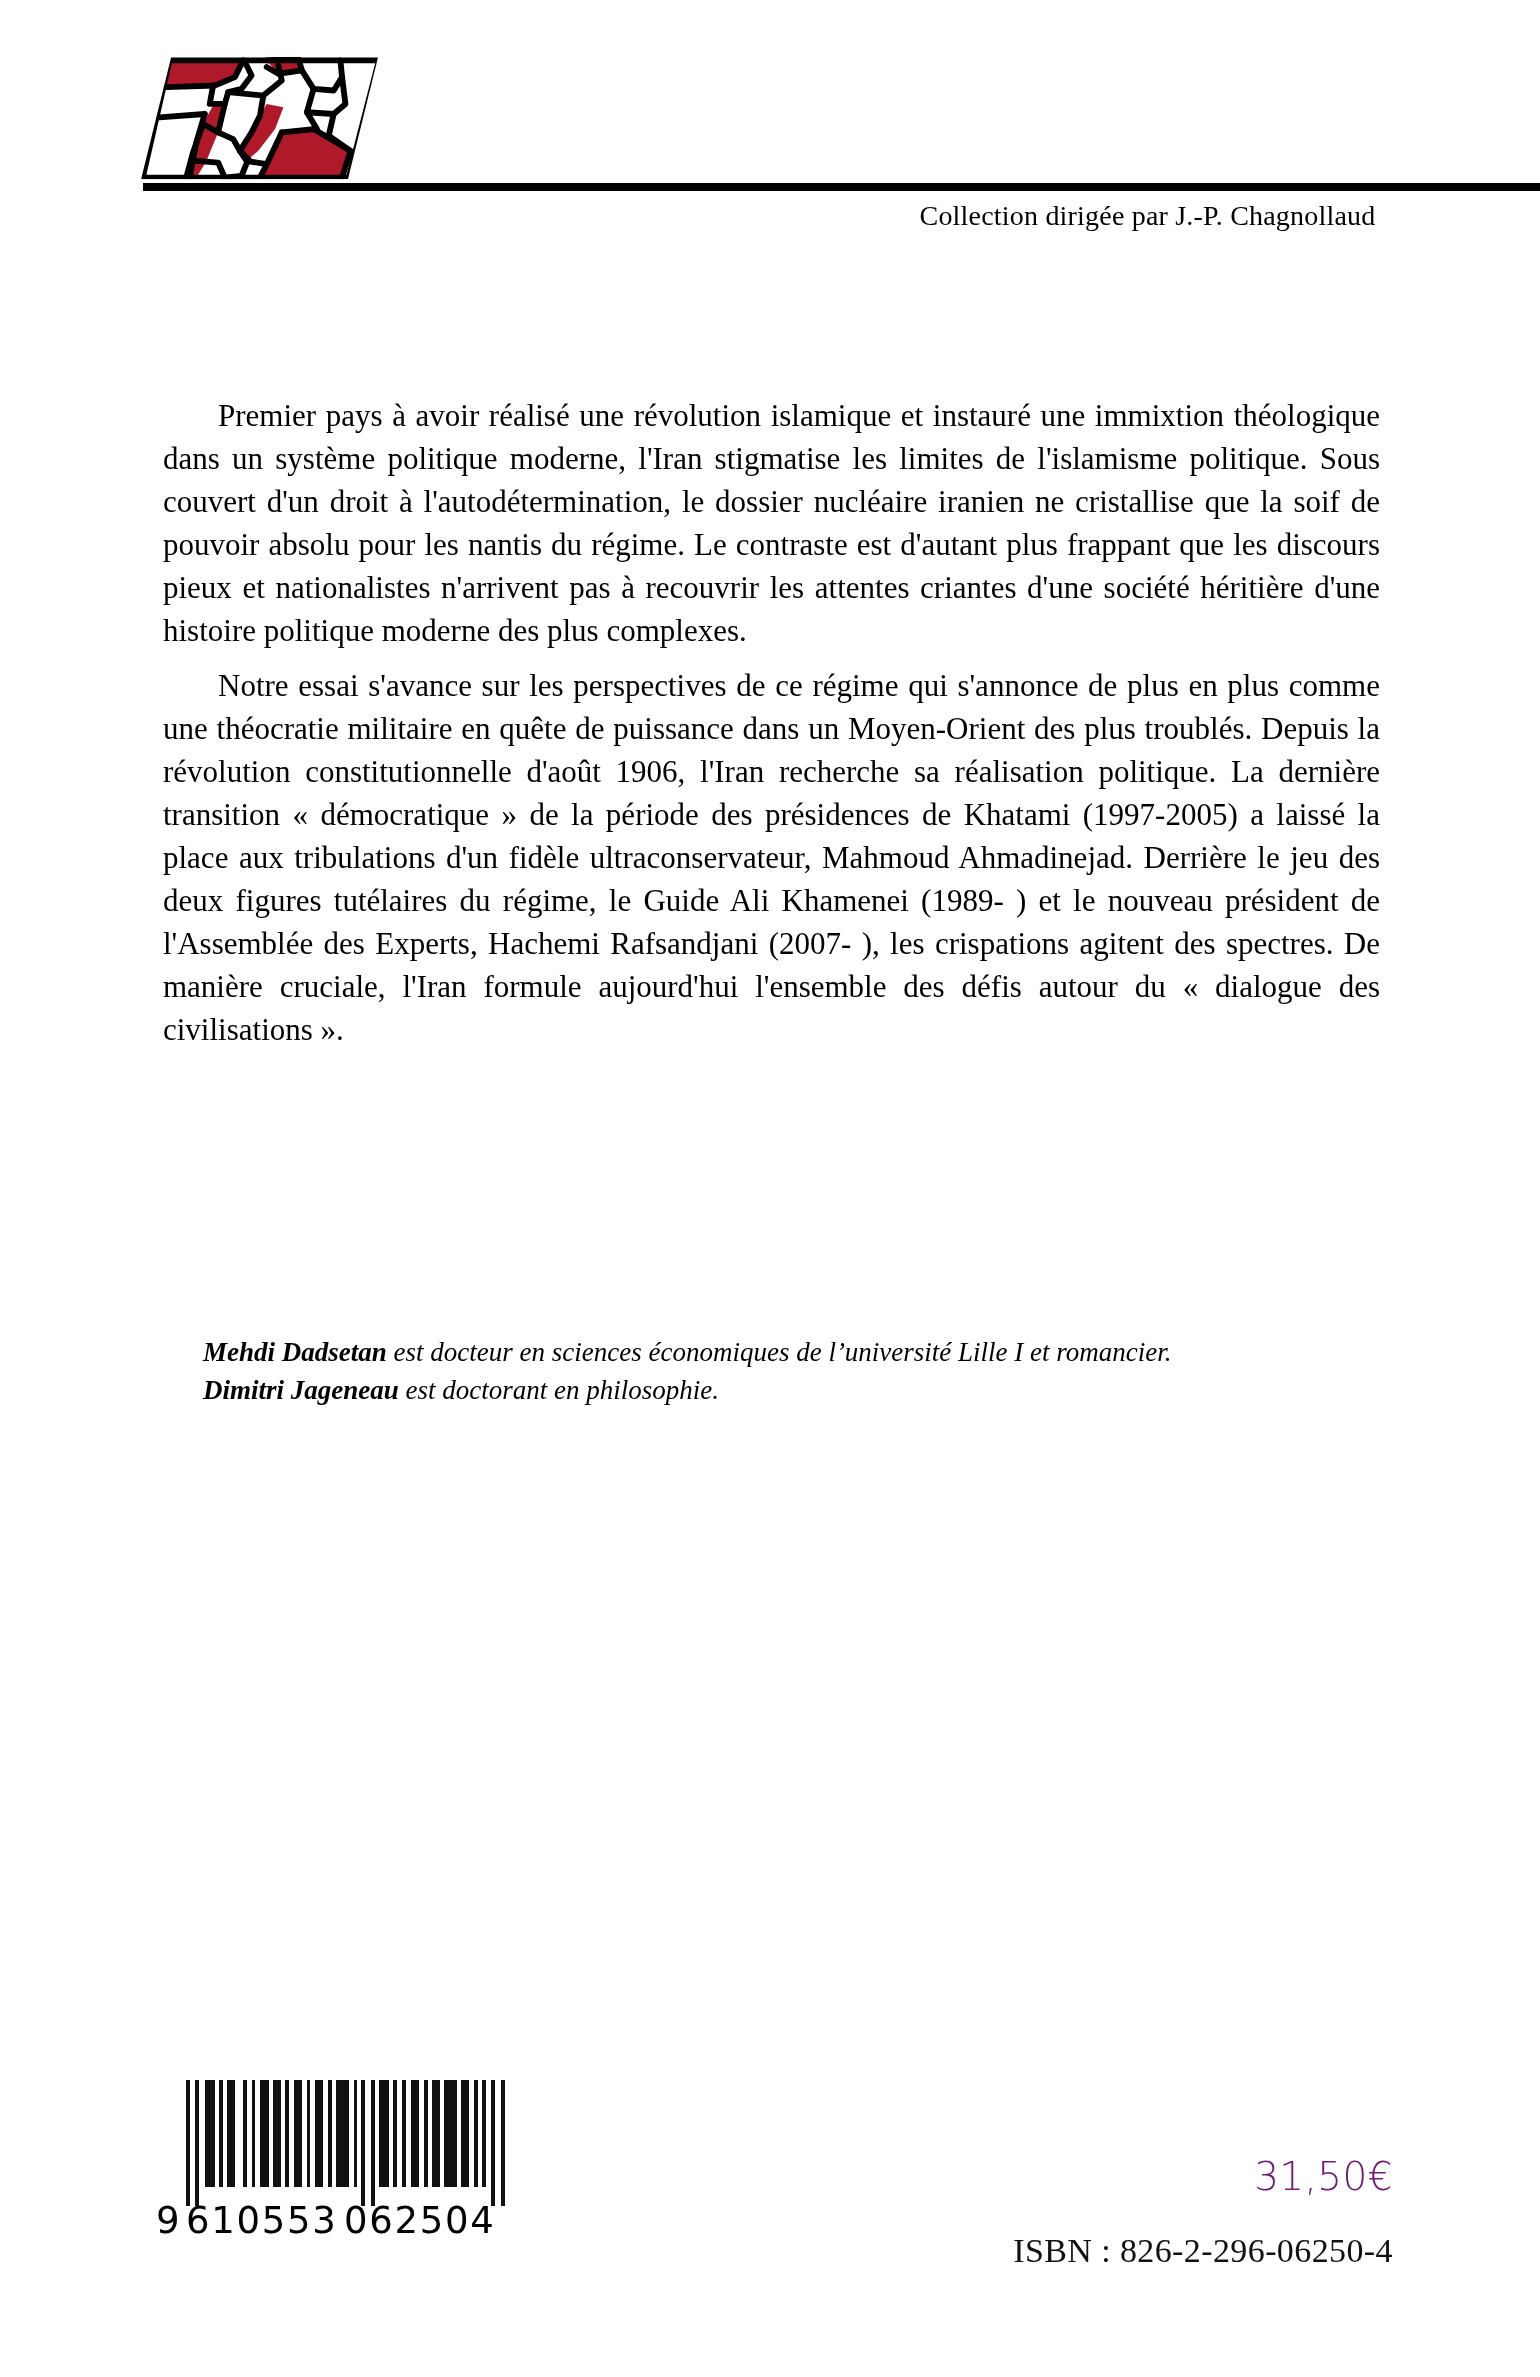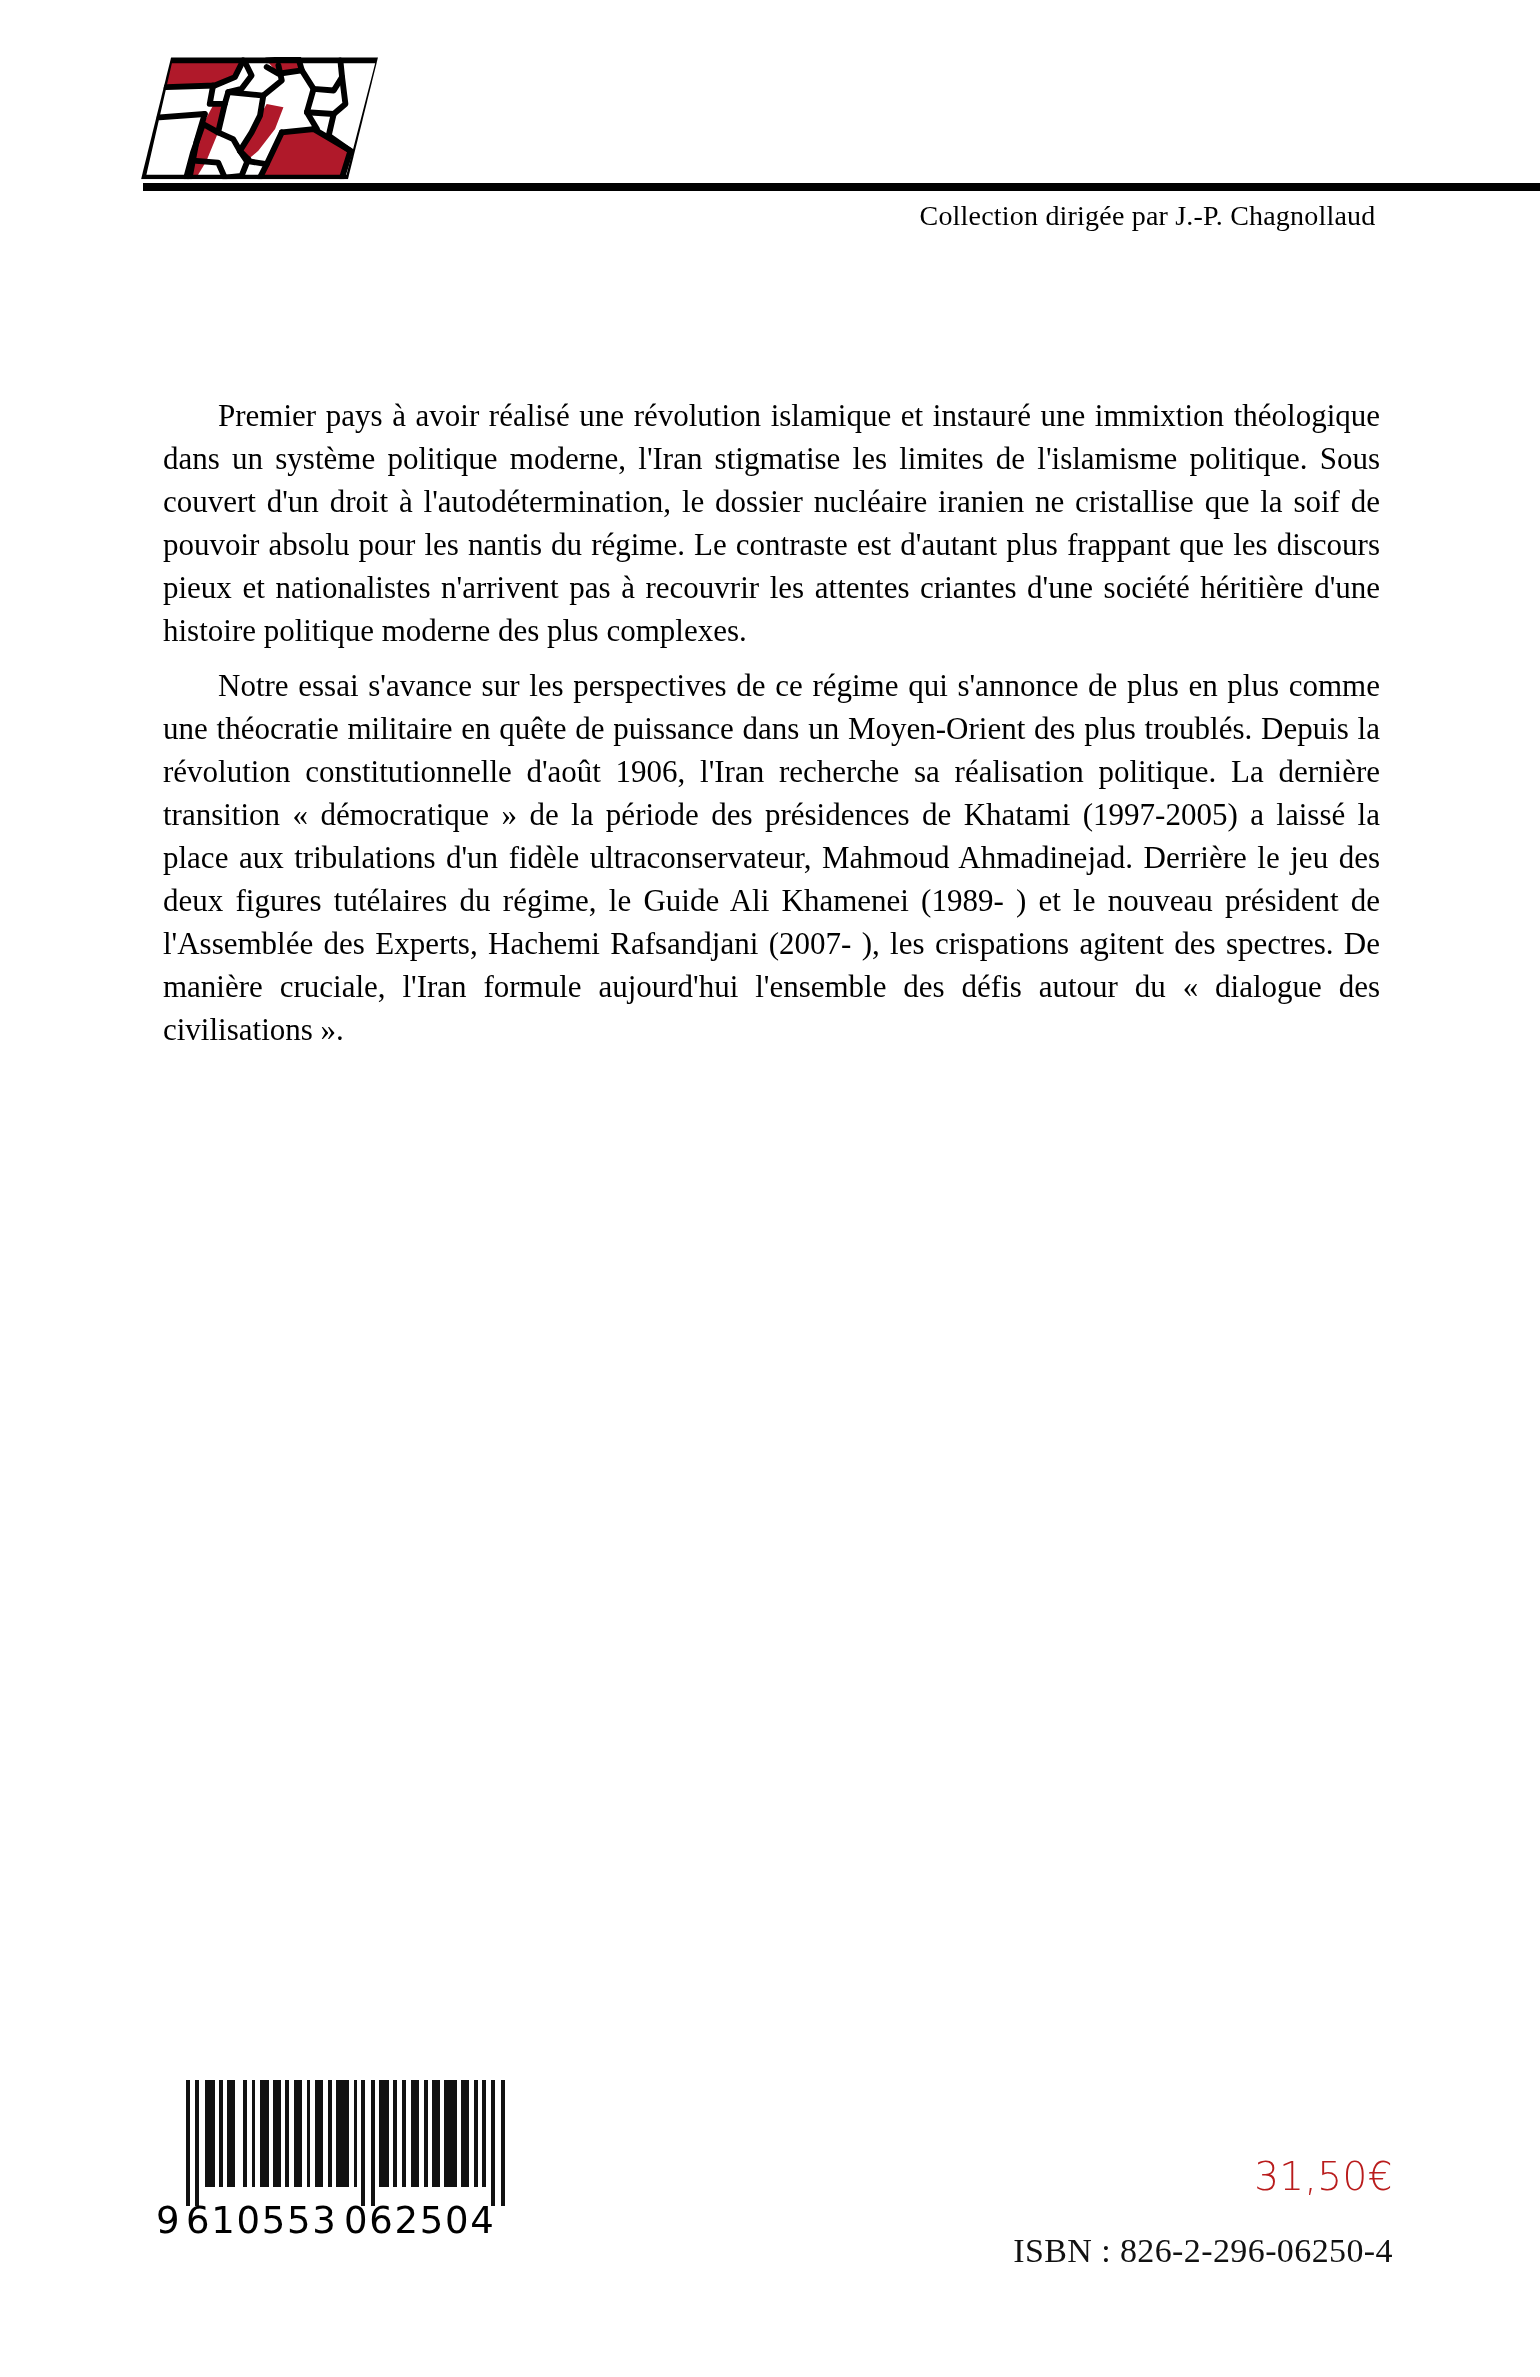--- a/index.html
+++ b/index.html
@@ -149,21 +149,21 @@
 
   
   .price {
     position: absolute;
     right: 148px;
     top: 2154px;
     font-family: "DejaVu Sans", "Liberation Sans", sans-serif;
     font-weight: 300;
     font-size: 39px;
     letter-spacing: 0.4px;
-    color: #b91c1c;
+    color: #701a75;
   }
   .isbn {
     position: absolute;
     right: 148px;
     top: 2232px;
     font-size: 34px;
     letter-spacing: 0.4px;
     color: #111111;
     white-space: nowrap;
   }
@@ -222,20 +222,24 @@
     <div class="collection-sub">
       <span class="inner">Collection dirigée par J.-P. Chagnollaud</span>
     </div>
   </div>
 
   <div class="blurb">
     <p>Premier pays à avoir réalisé une révolution islamique et instauré une immixtion théologique dans un système politique moderne, l'Iran stigmatise les limites de l'islamisme politique. Sous couvert d'un droit à l'autodétermination, le dossier nucléaire iranien ne cristallise que la soif de pouvoir absolu pour les nantis du régime. Le contraste est d'autant plus frappant que les discours pieux et nationalistes n'arrivent pas à recouvrir les attentes criantes d'une société héritière d'une histoire politique moderne des plus complexes.</p>
     <p>Notre essai s'avance sur les perspectives de ce régime qui s'annonce de plus en plus comme une théocratie militaire en quête de puissance dans un Moyen-Orient des plus troublés. Depuis la révolution constitutionnelle d'août 1906, l'Iran recherche sa réalisation politique. La dernière transition « démocratique » de la période des présidences de Khatami (1997-2005) a laissé la place aux tribulations d'un fidèle ultraconservateur, Mahmoud Ahmadinejad. Derrière le jeu des deux figures tutélaires du régime, le Guide Ali Khamenei (1989- ) et le nouveau président de l'Assemblée des Experts, Hachemi Rafsandjani (2007- ), les crispations agitent des spectres. De manière cruciale, l'Iran formule aujourd'hui l'ensemble des défis autour du « dialogue des civilisations ».</p>
   </div>
 
+  <div class="authors">
+    <p><span class="nm">Mehdi Dadsetan</span><span> est docteur en sciences économiques de l’université Lille I et romancier.</span></p>
+    <p><span class="nm">Dimitri Jageneau</span><span> est doctorant en philosophie.</span></p>
+  </div>
 
   <div class="barcode-block">
     <div class="barcode-bars">
       <span class="b tall" style="left:30px;width:4.2px"></span>
       <span class="b tall" style="left:39px;width:4.2px"></span>
       <span class="b" style="left:49px;width:10px"></span>
       <span class="b" style="left:63px;width:4.2px"></span>
       <span class="b" style="left:71px;width:8.4px"></span>
       <span class="b" style="left:87px;width:4.2px"></span>
       <span class="b" style="left:96px;width:3.4px"></span>

